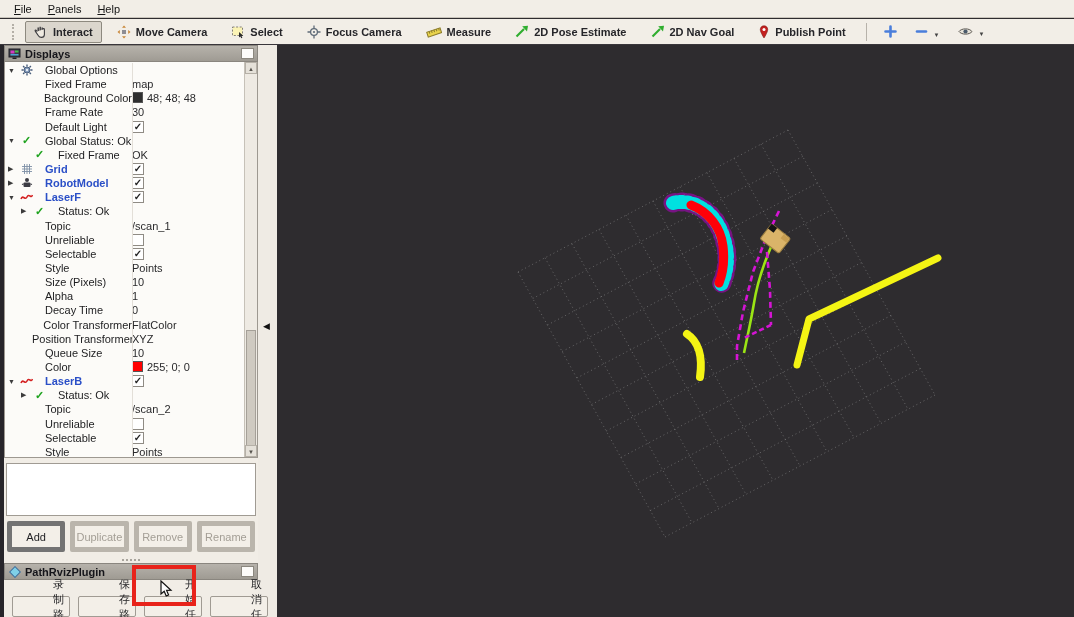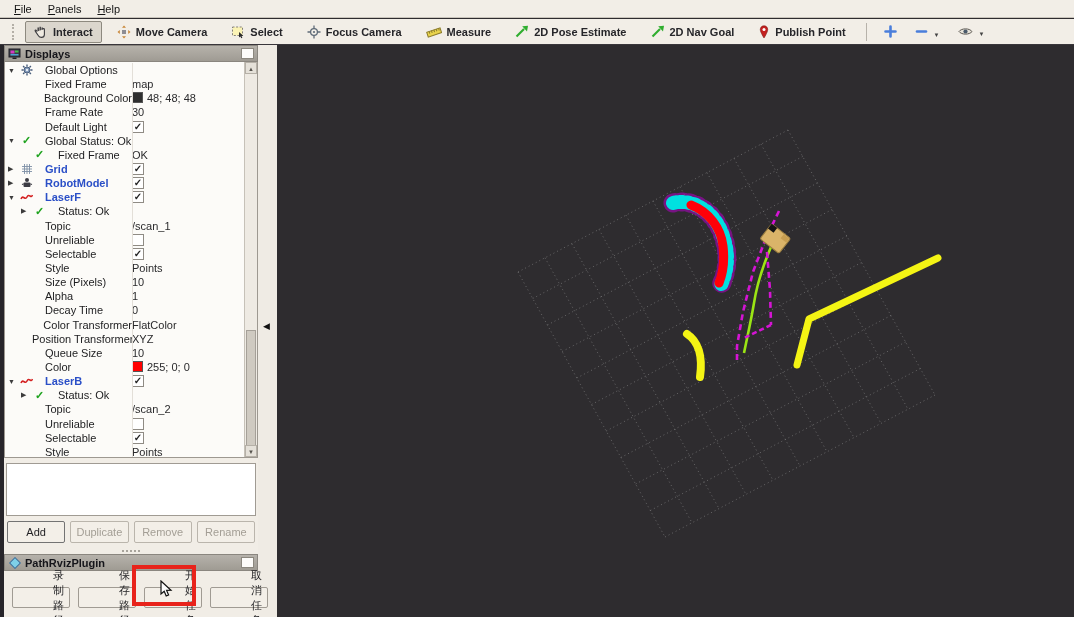--- a/index.html
+++ b/index.html
@@ -48,21 +48,21 @@
   .swatch { width:11px; height:11px; border:1px solid #555; display:inline-block; }
   .greencheck { color:#1fa31f; font-weight:bold; font-size:11px; }
 
   .vscroll { position:absolute; top:0; right:0; bottom:0; width:13px; background:#eeeae3; border-left:1px solid #c6c1b8; }
   .vs-arrow { position:absolute; left:0; width:12px; height:12px; font-size:6px; color:#55524c; text-align:center; line-height:12px;
               background:#e5e1d9; border:1px solid #b5b0a7; }
   .vs-thumb { position:absolute; left:1px; width:10px; top:268px; height:120px; background:#cfcac1; border:1px solid #a5a098; }
 
   .desc-box { margin:5px 2px 0 2px; height:53px; background:#ffffff; border:1px solid #a09b93; }
   .action-row { display:flex; gap:5px; padding:5px 3px 4px 3px; }
-  .action-btn { flex:1; height:22px; font-size:11px; background:#f3efe8; border:1px solid #737373; border-radius:2px;
+  .action-btn { flex:1; height:31px; font-size:11px; background:#f3efe8; border:5px solid #737373; border-radius:2px;
                 color:#1f1f22; display:flex; align-items:center; justify-content:center; }
   .action-btn.disabled { color:#a39e95; border-color:#bab5ac; }
 
   .hsplit { height:7px; display:flex; align-items:center; justify-content:center; gap:2px; }
   .hsplit i { width:2px; height:2px; background:#8f8b83; border-radius:50%; }
 
   .plugin-body { flex:1; position:relative; background:#f1ede6; }
   .cn-row { position:absolute; top:16px; left:8px; display:flex; gap:8px; }
   .cn-btn { width:58px; height:21px; font-size:11px; background:#f3efe8; border:1px solid #a09b93; border-radius:2px;
             color:#1f1f22; display:flex; align-items:center; justify-content:center;

